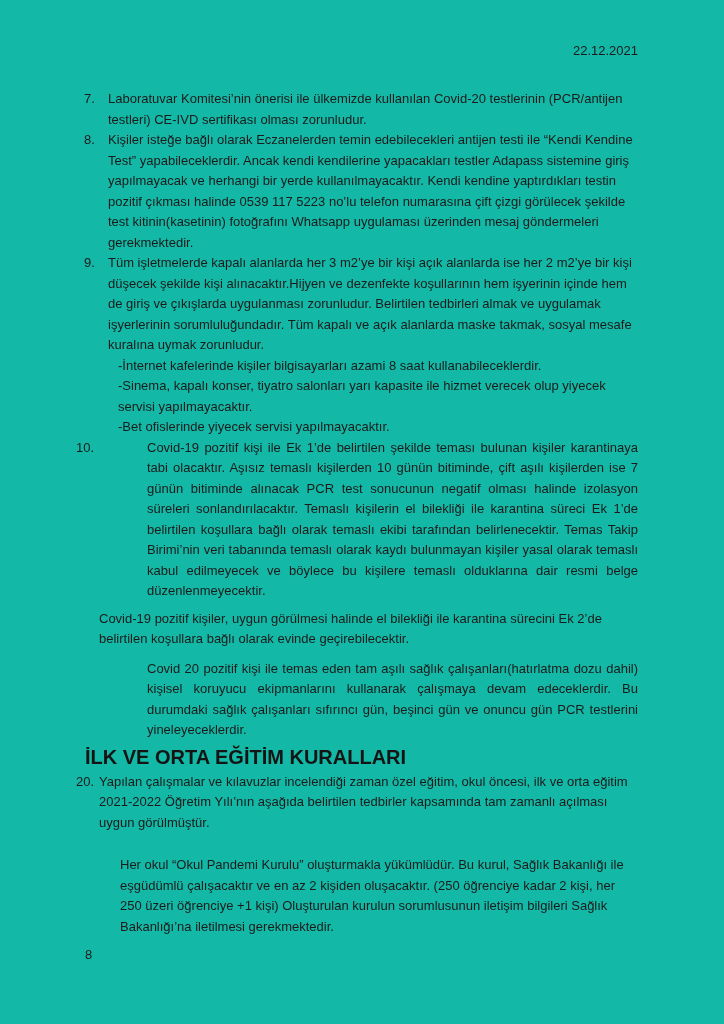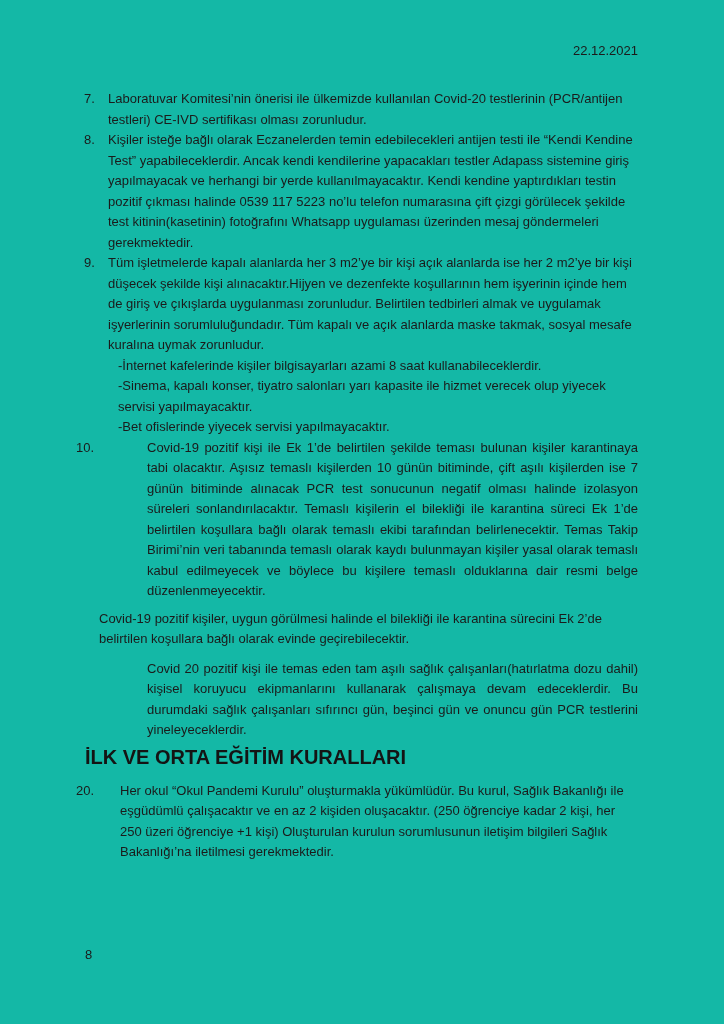--- a/index.html
+++ b/index.html
@@ -43,21 +43,21 @@
   .para { margin-top: 7px; }
   .para2 { margin-top: 9px; }
   .justify { text-align: justify; margin-left: 48px; }
   .heading {
     margin: 5px 86px 3px 85px;
     font-size: 20px;
     line-height: 23px;
     font-weight: 700;
     color: #141414;
   }
-  .indent-block { padding-left: 21px; margin-top: 12px; }
+  .indent-block { padding-left: 21px; margin-top: 22px; }
   .page-number {
     position: absolute;
     left: 85px;
     top: 947px;
     font-size: 13px;
   }
 </style>
 </head>
 <body>
 
@@ -89,20 +89,21 @@
       <span class="num">10.</span>
       <div class="justify">Covid-19 pozitif kişi ile Ek 1’de belirtilen şekilde teması bulunan kişiler karantinaya tabi olacaktır. Aşısız temaslı kişilerden 10 günün bitiminde, çift aşılı kişilerden ise 7 günün bitiminde alınacak PCR test sonucunun negatif olması halinde izolasyon süreleri sonlandırılacaktır. Temaslı kişilerin el bilekliği ile karantina süreci Ek 1’de belirtilen koşullara bağlı olarak temaslı ekibi tarafından belirlenecektir. Temas Takip Birimi’nin veri tabanında temaslı olarak kaydı bulunmayan kişiler yasal olarak temaslı kabul edilmeyecek ve böylece bu kişilere temaslı olduklarına dair resmi belge düzenlenmeyecektir.</div>
       <div class="para">Covid-19 pozitif kişiler, uygun görülmesi halinde el bilekliği ile karantina sürecini Ek 2’de belirtilen koşullara bağlı olarak evinde geçirebilecektir.</div>
       <div class="para para2 justify">Covid 20 pozitif kişi ile temas eden tam aşılı sağlık çalışanları(hatırlatma dozu dahil) kişisel koruyucu ekipmanlarını kullanarak çalışmaya devam edeceklerdir. Bu durumdaki sağlık çalışanları sıfırıncı gün, beşinci gün ve onuncu gün PCR testlerini yineleyeceklerdir.</div>
     </div>
 
     <div class="heading">İLK VE ORTA EĞİTİM KURALLARI</div>
 
     <div class="item two-digit">
       <span class="num">20.</span>
+      <div>Yapılan çalışmalar ve kılavuzlar incelendiği zaman özel eğitim, okul öncesi, ilk ve orta eğitim 2021-2022  Öğretim Yılı’nın aşağıda belirtilen tedbirler kapsamında tam zamanlı açılması uygun görülmüştür.</div>
       <div class="indent-block">
         <div>Her okul  “Okul Pandemi Kurulu” oluşturmakla yükümlüdür. Bu kurul, Sağlık Bakanlığı ile eşgüdümlü çalışacaktır ve en az 2 kişiden oluşacaktır. (250 öğrenciye kadar 2 kişi, her 250 üzeri öğrenciye +1 kişi) Oluşturulan kurulun sorumlusunun iletişim bilgileri Sağlık Bakanlığı’na iletilmesi gerekmektedir.</div>
       </div>
     </div>
 
   </div>
 
   <div class="page-number">8</div>
 
 </div>

